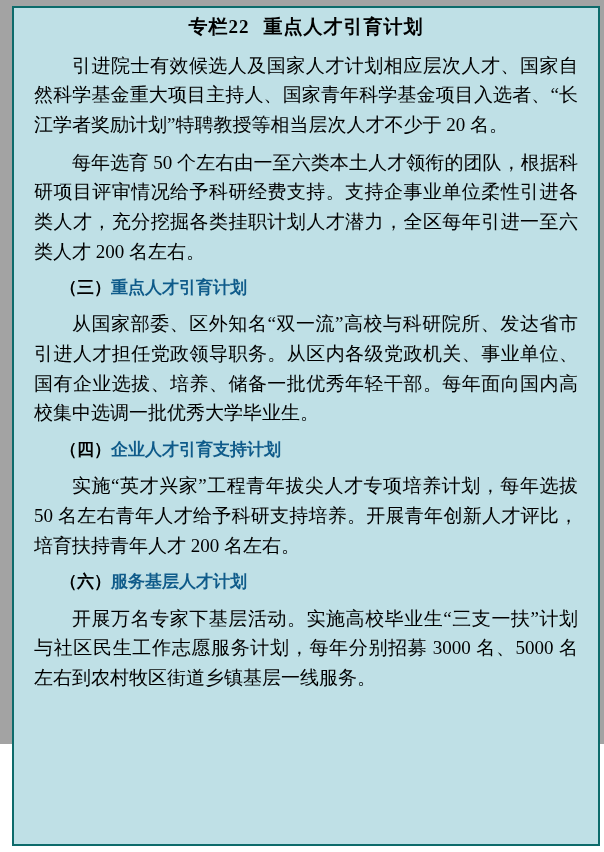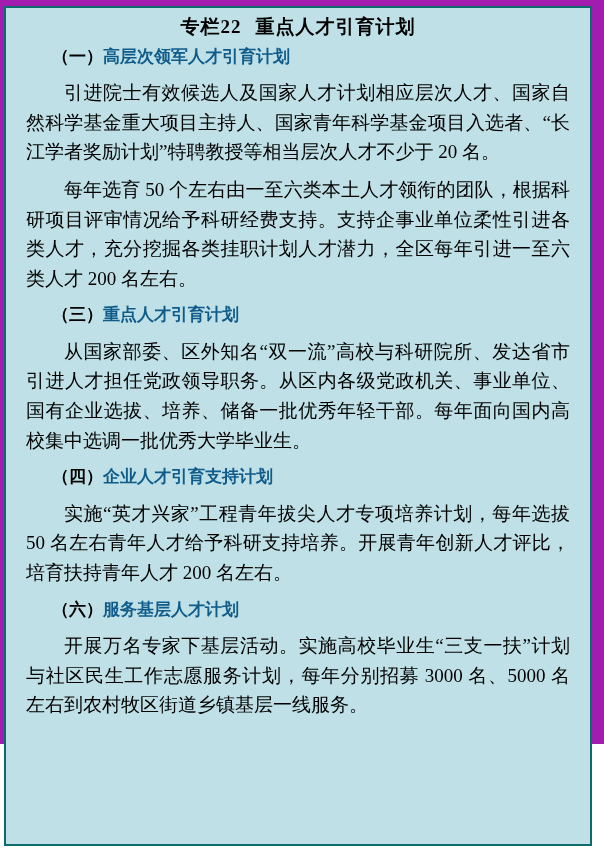--- a/index.html
+++ b/index.html
@@ -10,22 +10,22 @@
   body {
     width: 604px;
     height: 852px;
     font-family: "Liberation Serif", "DejaVu Serif", serif;
   }
   .page {
     position: relative;
     width: 604px;
     height: 744px;
     box-sizing: border-box;
-    padding: 6px 8px 0 4px;
-    background: #a21caf;
+    padding: 6px 8px 0 12px;
+    background: #a3a3a3;
   }
   .box {
     box-sizing: border-box;
     width: 588px;
     height: 840px;
     border: 2px solid #0d6b6b;
     background: #bfe0e6;
     overflow: hidden;
   }
   .title {
@@ -73,23 +73,20 @@
 
 <div class="page">
   <div class="box">
 
     <div class="title">
       <span>专栏22</span><span class="title-sep"></span><span>重点人才引育计划</span>
     </div>
 
     <div class="body">
 
-      <p class="section-head">
-        <span class="num">（一）</span><span>高层次领军人才引育计划</span>
-      </p>
       <p class="para">引进院士有效候选人及国家人才计划相应层次人才、国家自然科学基金重大项目主持人、国家青年科学基金项目入选者、“长江学者奖励计划”特聘教授等相当层次人才不少于 20 名。</p>
 
       <p class="para">每年选育 50 个左右由一至六类本土人才领衔的团队，根据科研项目评审情况给予科研经费支持。支持企事业单位柔性引进各类人才，充分挖掘各类挂职计划人才潜力，全区每年引进一至六类人才 200 名左右。</p>
 
       <p class="section-head">
         <span class="num">（三）</span><span>重点人才引育计划</span>
       </p>
       <p class="para">从国家部委、区外知名“双一流”高校与科研院所、发达省市引进人才担任党政领导职务。从区内各级党政机关、事业单位、国有企业选拔、培养、储备一批优秀年轻干部。每年面向国内高校集中选调一批优秀大学毕业生。</p>
 
       <p class="section-head">

